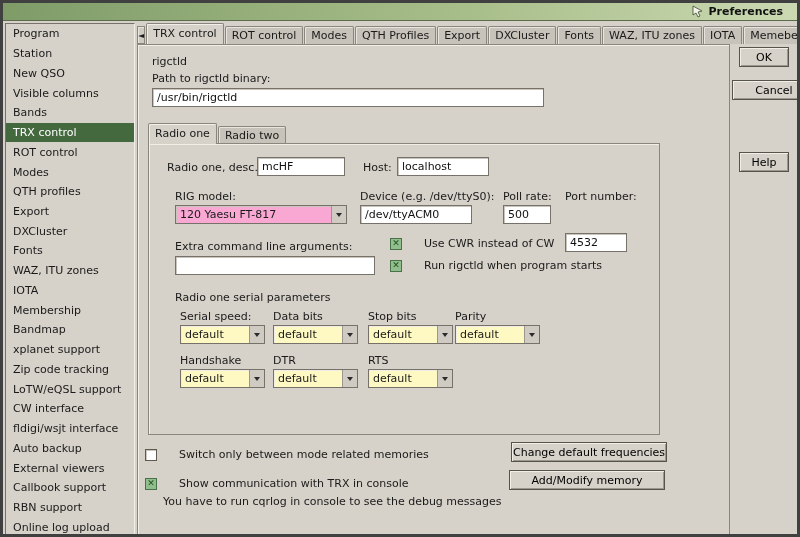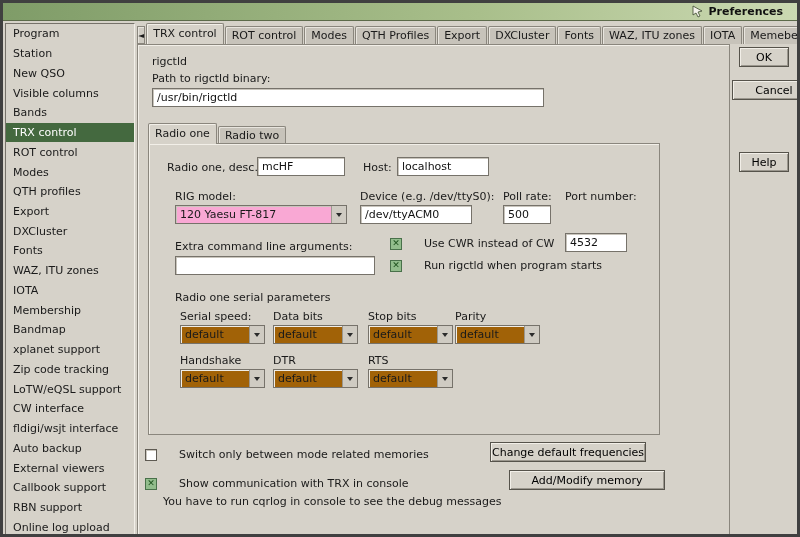--- a/index.html
+++ b/index.html
@@ -36,21 +36,21 @@
   .lbl { position:absolute; white-space:nowrap; }
   .field { position:absolute; height:19px; background:#ffffff; border:1px solid #76726a;
     box-shadow:inset 1px 1px 0 #c9c5bc; font:inherit; padding:0 4px; color:#111; }
 
   
   .radio-nb { position:absolute; left:10px; top:78px; width:512px; height:312px; }
   .radio-panel { position:absolute; left:0; top:20px; width:100%; height:292px; border:1px solid #8a867d;
     background:#d6d2c9; box-shadow:inset 1px 1px 0 #f2efe8; }
 
   
-  .combo { position:absolute; height:19px; border:1px solid #76726a; background:#a16207;
+  .combo { position:absolute; height:19px; border:1px solid #76726a; background:#fef9c3;
     box-shadow:inset 1px 1px 0 #f0ede6; display:flex; align-items:center; cursor:default; }
   .combo.entry { background:#f9a8d4; box-shadow:inset 1px 1px 0 #c9c5bc; }
   .combo-text { flex:1; padding:0 4px; overflow:hidden; white-space:nowrap; }
   .combo-btn { width:15px; align-self:stretch; border-left:1px solid #9b978e; background:#cfcbc2;
     display:flex; align-items:center; justify-content:center; }
   .arr { width:0; height:0; border-left:3px solid transparent; border-right:3px solid transparent; border-top:4px solid #2b2b2b; }
 
   
   .check { position:absolute; display:flex; align-items:center; gap:22px; white-space:nowrap; cursor:default; }
   .cb { width:12px; height:12px; border:1px solid #5e5a52; background:#ffffff; box-shadow:inset 1px 1px 0 #cac6bd;
@@ -224,21 +224,21 @@
               </span>
           </div>
 
         </div>
       </div>
 
       <div class="check" style="left:7px;top:403px;">
         <span class="cb"></span>
         <span>Switch only between mode related memories</span>
       </div>
-      <button class="btn" style="left:352px;top:397px;width:156px;">Change default frequencies</button>
+      <button class="btn" style="left:373px;top:397px;width:156px;">Change default frequencies</button>
 
       <div class="check on" style="left:7px;top:432px;">
         <span class="cb"></span>
         <span>Show communication with TRX in console</span>
       </div>
       <button class="btn" style="left:371px;top:425px;width:156px;">Add/Modify memory</button>
 
       <span class="lbl" style="left:25px;top:450px;">You have to run cqrlog in console to see the debug messages</span>
 
     </div>

